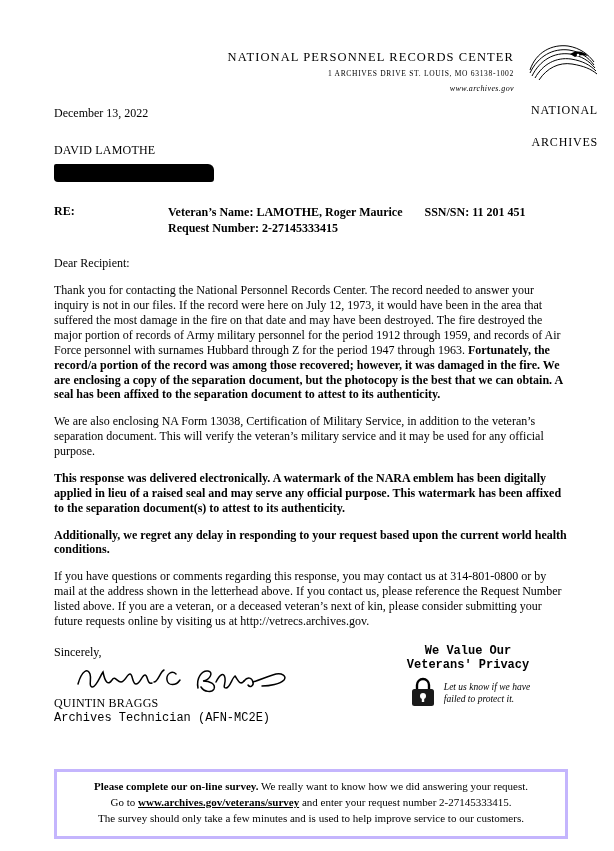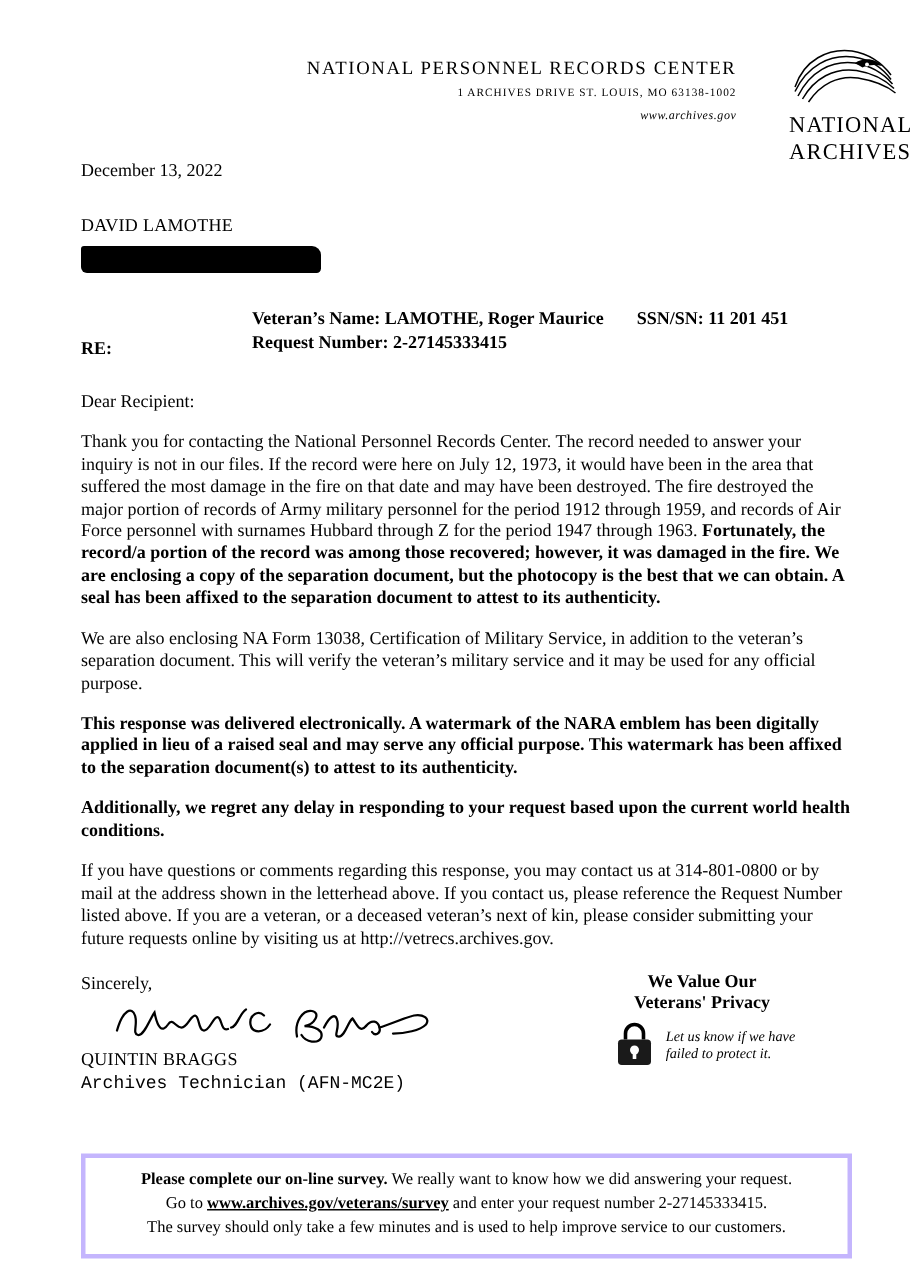--- a/index.html
+++ b/index.html
@@ -19,27 +19,26 @@
     position: relative;
     width: 614px;
     height: 851px;
     box-sizing: border-box;
     padding: 0;
   }
 
   
   .letterhead {
     position: absolute;
-    top: 28px;
+    top: 40px;
     left: 0;
     right: 16px;
     display: flex;
     justify-content: flex-end;
     align-items: flex-start;
-    gap: 23px;
   }
   .letterhead-text {
     text-align: right;
     padding-top: 10px;
     padding-right: 12px;
   }
   .lh-title {
     font-family: "Liberation Serif", serif;
     font-size: 12.5px;
     letter-spacing: 1.1px;
@@ -59,24 +58,25 @@
   }
   .lh-logo {
     width: 72px;
     text-align: center;
   }
   .lh-logo-mark {
     display: block;
     margin: 0 auto;
   }
   .lh-logo-text {
-    font-size: 15px;
+    font-size: 12px;
     letter-spacing: 0.8px;
     line-height: 1.15;
-    margin-top: 1px;
+    margin-top: 18px;
+    text-align: right;
   }
 
   
   .content {
     position: absolute;
     left: 54px;
     right: 46px;
     top: 106px;
   }
   .date-line {
@@ -98,21 +98,20 @@
 
   .re-block {
     display: flex;
     font-size: 12px;
     font-weight: bold;
     margin-bottom: 20px;
   }
   .re-label {
     width: 78px;
     flex: none;
-    margin-top: 21px;
   }
   .re-lines div {
     white-space: nowrap;
     line-height: 1.35;
     margin-left: 36px;
   }
   .re-ssn {
     margin-left: 22px;
   }
 
@@ -161,20 +160,21 @@
     position: absolute;
     right: 6px;
     top: 0px;
     width: 188px;
     text-align: center;
   }
   .privacy-title {
     font-size: 12px;
     font-weight: bold;
     line-height: 1.15;
+    font-family: Liberation Mono, monospace;
   }
   .privacy-row {
     display: flex;
     align-items: center;
     justify-content: center;
     margin-top: 3px;
   }
   .privacy-lock { width: 34px; flex: none; }
   .privacy-caption {
     font-size: 9.5px;

